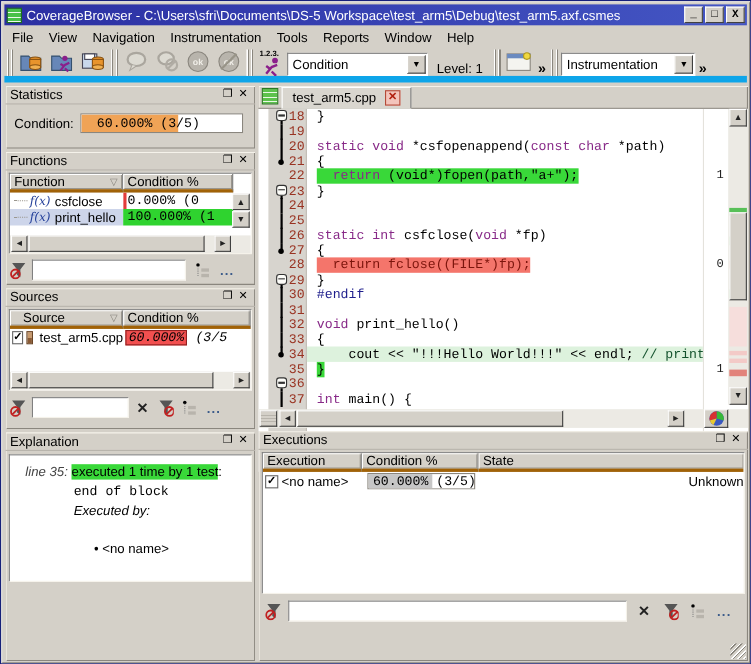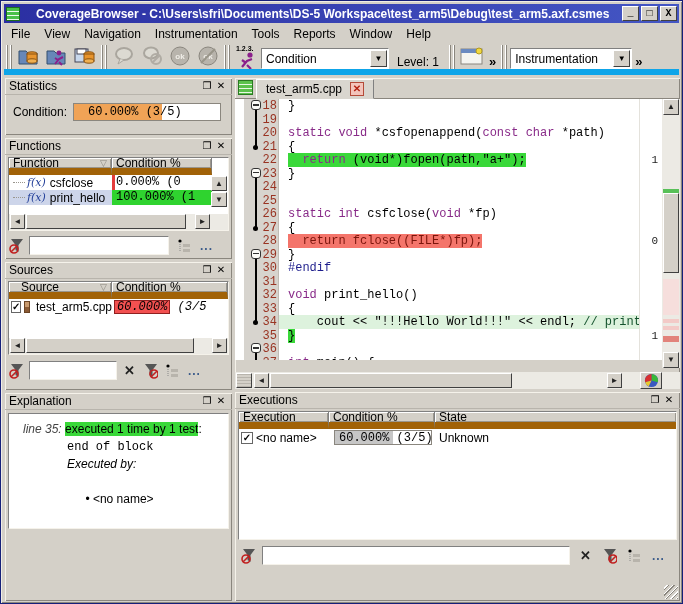--- a/index.html
+++ b/index.html
@@ -5,21 +5,21 @@
   html,body{margin:0;padding:0;background:#9aa0a8;}
   *{box-sizing:border-box;}
   .win{position:relative;width:683px;height:604px;background:#d4d0c8;
        border:1px solid #16207a;box-shadow:inset 1px 1px #f0ede6, inset -1px -1px #8a867e;
        font-family:"Liberation Sans",sans-serif;font-size:12px;color:#000;overflow:hidden;}
   
   .titlebar{position:absolute;left:3px;top:3px;right:3px;height:19px;
             background:linear-gradient(90deg,#272c9b,#2b2fa2 0%, #3d4fc0 100%);
             background:linear-gradient(90deg,#2b2fa2,#4456c4);
             display:flex;align-items:center;padding:0 2px;color:#fff;}
-  .title-text{font-weight:bold;font-size:12px;white-space:nowrap;overflow:hidden;flex:1;margin-left:16px;}
+  .title-text{font-weight:normal;font-size:12px;white-space:nowrap;overflow:hidden;flex:1;margin-left:4px;}
   .tb-btn{width:17px;height:15px;background:#d4d0c8;border:1px solid;border-color:#fff #404040 #404040 #fff;
           margin-left:2px;display:flex;align-items:center;justify-content:center;
           font-family:"Liberation Mono",monospace;font-size:10px;font-weight:bold;color:#000;line-height:1;}
   .logo{width:14px;height:14px;background:#3db03d;border:1px solid #1c6e1c;display:inline-block;
         background:repeating-linear-gradient(180deg,#49c149 0 3px,#eef9ee 3px 4px);}
   
   .menubar{position:absolute;left:3px;top:23px;right:3px;height:20px;display:flex;align-items:center;}
   .menu-item{padding:2px 7px;}
   
   .toolbar{position:absolute;left:3px;top:43px;right:3px;height:31px;display:flex;align-items:flex-end;
@@ -35,21 +35,21 @@
   .chev{font-size:13px;font-weight:bold;padding:0 3px;}
   
   .panel{position:absolute;background:#d4d0c8;box-shadow:inset 1px 1px #f5f2ea, inset -1px -1px #8a867e;}
   .ptitle{height:17px;display:flex;align-items:center;padding:1px 4px;border-bottom:1px solid #b8b4ac;}
   .ptitle .pt-label{flex:1;}
   .pbtn{width:14px;height:13px;display:flex;align-items:center;justify-content:center;
         font-size:10px;line-height:1;color:#000;}
   .sunkwhite{position:absolute;background:#fff;border:1px solid;border-color:#808080 #f5f2ea #f5f2ea #808080;overflow:hidden;}
   
   .th-row{display:flex;height:17px;}
-  .th{background:#d4d0c8;border-right:1px solid #808080;border-bottom:7px solid #a16207;
+  .th{background:#d4d0c8;border-right:1px solid #808080;border-bottom:3px solid #a16207;
       box-shadow:inset 1px 1px #fff, inset -1px -1px #9a968e;
       display:flex;align-items:center;padding:0 4px;white-space:nowrap;overflow:hidden;}
   .sorttri{margin-left:auto;color:#8a867e;font-size:9px;}
   .t-row{display:flex;height:15px;align-items:center;font-size:12px;}
   .mono{font-family:"Liberation Mono",monospace;}
   .fx{font-family:"DejaVu Serif",serif;font-style:italic;color:#24409a;font-size:11px;margin-right:4px;}
   .treedots{width:12px;border-top:1px dotted #9a968e;margin:0 2px 0 4px;}
   .cbx{width:12px;height:12px;background:#fff;border:1px solid #666;margin:0 3px 0 2px;
        display:flex;align-items:center;justify-content:center;font-size:10px;font-weight:bold;line-height:1;}
   .fileicon{width:11px;height:12px;margin-right:6px;display:inline-block;
@@ -378,21 +378,21 @@
   <div class="panel" style="left:234px;top:77px;width:445px;height:311px;">
 
     <div style="position:absolute;left:0;top:0;right:0;height:21px;border-bottom:1px solid #8a867e;">
       <span style="position:absolute;left:3px;top:2px;" class="greenfile"></span>
       <div class="tab">
         <span>test_arm5.cpp</span>
         <span class="tabclose">✕</span>
       </div>
     </div>
 
-    <div id="codearea" style="position:absolute;left:0;top:21px;right:0;height:261px;background:#fff;overflow:hidden;">
+    <div id="codearea" style="position:absolute;left:0;top:21px;right:0;height:330px;background:#fff;overflow:hidden;">
       <div style="position:absolute;left:9px;top:0;bottom:0;width:35px;background:#d7d4ce;border-right:1px solid #c0bcb4;"></div>
       <div id="codelines">
           <div class="fold" style="top: 0px;">
             <span class="fbox"></span>
             <span class="vbot"></span>
           </div>
           <div class="gut-num" style="top: 0px; left: 9px;">18</div>
           <div class="code-row" style="top: 0px;"><span><span>}</span></span></div>
           <div class="fold" style="top: 13.5px;">
             <span class="vline"></span>
@@ -549,21 +549,21 @@
       </div>
       <div id="executions-rows">
           <div class="t-row" style="height: 17px;">
             <div style="width: 90px; display: flex; align-items: center; overflow: hidden;">
               <span class="cbx">✓</span>
               <span>&lt;no name&gt;</span>
             </div>
             <div class="mono" style="width: 106px; display: flex; align-items: center; overflow: hidden; padding-left: 5px;">
               <span style="position: relative; border: 1px solid rgb(138, 134, 126); height: 15px; width: 98px; background: rgb(255, 255, 255); overflow: hidden; white-space: nowrap;"><span style="position: absolute; left: 0px; top: 0px; bottom: 0px; width: 60%; background: rgb(198, 198, 198);"></span><span style="position: relative; line-height: 14px; padding-left: 4px;">60.000% (3/5)</span></span>
             </div>
-            <div style="flex: 1 1 0%; padding-left: 4px;">Unknown</div>
+            <div style="flex: 1 1 0%; padding-left: 4px; text-align: right;">Unknown</div>
           </div>
         </div>
     </div>
     <div class="filterbar" style="left:6px;top:154px;right:6px;">
       <span class="flatbtn">
         <svg width="16" height="17">
             <path d="M2 2 h12 l-4.5 6 v7 l-3 -2 v-5 z" fill="#555"></path>
             <circle cx="5" cy="12" r="4" fill="none" stroke="#c02020" stroke-width="1.6"></circle>
             <line x1="2.2" y1="14.8" x2="7.8" y2="9.2" stroke="#c02020" stroke-width="1.6"></line>
           </svg>

